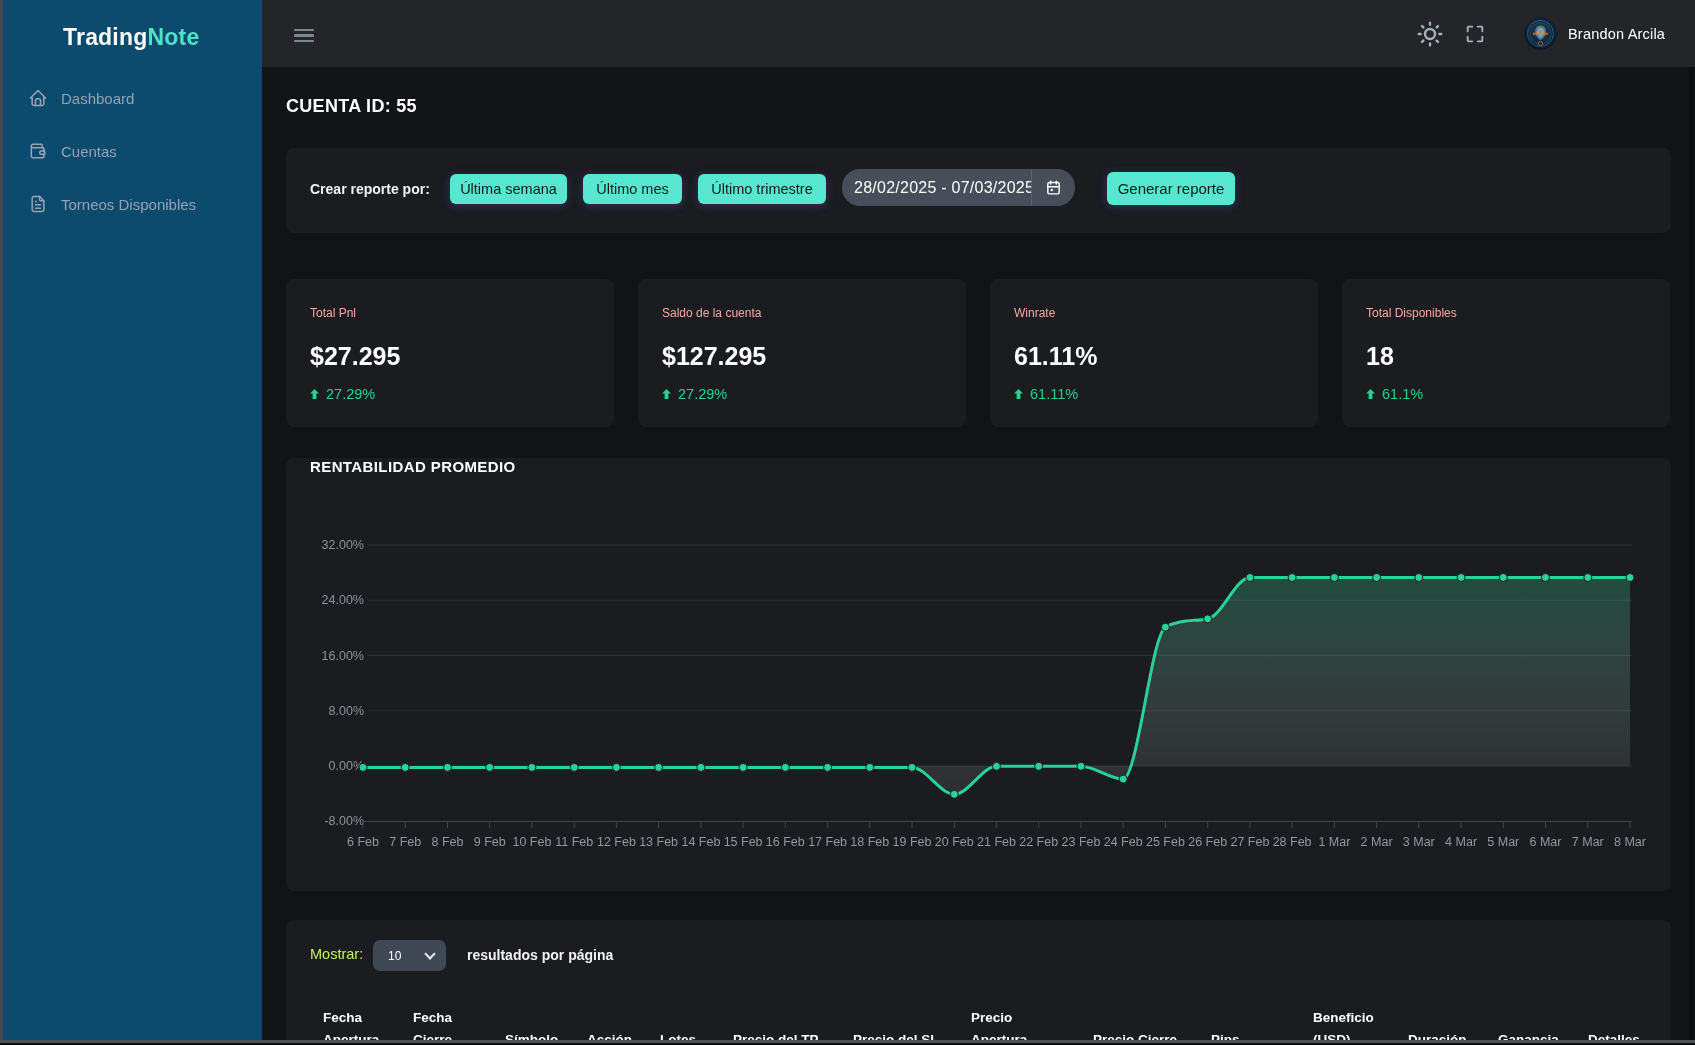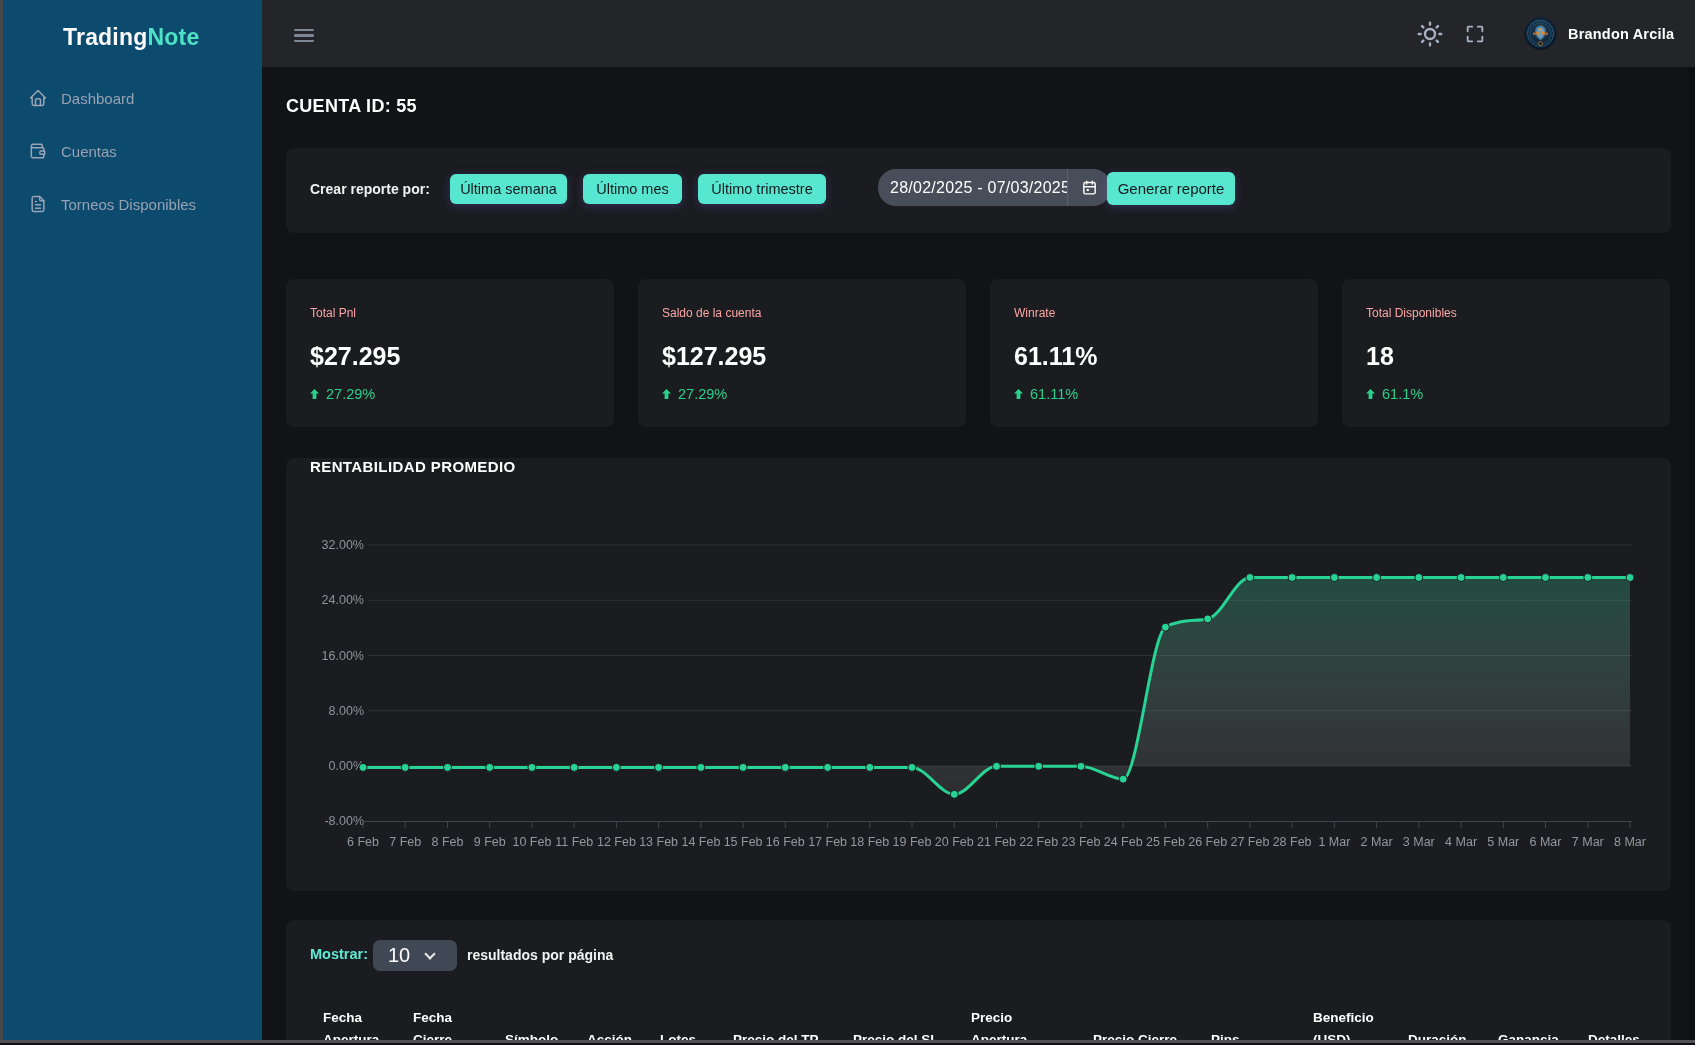--- a/index.html
+++ b/index.html
@@ -7,46 +7,46 @@
   .topbar { position:absolute; left:0; top:0; width:1695px; height:67px; background:#242529; }
   .sidebar { position:absolute; left:0; top:0; width:262px; height:1045px; background:#0c4a6e; border-left:3px solid #46474d; }
   .logo { position:absolute; left:60px; top:24px; font-size:23px; font-weight:bold; color:#fafafa; letter-spacing:0.2px; }
   .logo .teal { color:#4fe3c6; }
   .menu-item { position:absolute; left:25px; color:#98a2b3; font-size:15px; display:flex; align-items:center; gap:13px; }
   .menu-item svg { width:20px; height:20px; stroke:#9aa4b5; }
   .hamburger { position:absolute; left:294px; top:29px; width:20px; }
   .hamburger div { height:2.4px; background:#7d8694; margin-bottom:2.9px; border-radius:1px; }
   .top-icons { position:absolute; top:0; height:67px; display:flex; align-items:center; }
   .avatar { width:33px; height:33px; border-radius:50%; overflow:hidden; }
-  .username { color:#fff; font-size:14.5px; font-weight:bold; margin-left:11px; letter-spacing:0.2px; }
+  .username { color:#fff; font-size:14.5px; font-weight:normal; margin-left:11px; letter-spacing:0.2px; }
 
   .main { position:absolute; left:262px; top:67px; width:1433px; height:978px; background:#121316; }
   .h1 { position:absolute; left:24px; top:29px; color:#fff; font-size:18px; font-weight:bold; letter-spacing:0.3px; }
   .card { position:absolute; background:#1b1c20; border-radius:8px; }
 
   .report-card { left:24px; top:81px; width:1385px; height:85px; }
   .report-label { position:absolute; left:24px; top:33px; color:#f2f2f2; font-size:14px; font-weight:bold; }
   .tbtn { position:absolute; background:#57e7d0; color:#17181c; border-radius:6px; font-size:14.5px; display:flex; align-items:center; justify-content:center; box-shadow:0 2px 10px rgba(120,110,255,0.25); }
-  .date-input { position:absolute; left:592px; top:21px; width:233px; height:37px; background:#474d59; border-radius:18px; display:flex; align-items:center; color:#fff; font-size:15.5px; }
+  .date-input { position:absolute; left:556px; top:21px; width:233px; height:37px; background:#474d59; border-radius:18px; display:flex; align-items:center; color:#fff; font-size:15.5px; }
   .date-input .txt { padding-left:12px; width:189px; overflow:hidden; white-space:nowrap; font-size:16px; letter-spacing:0.25px; }
   .date-input .sep { width:1px; height:37px; background:#5a6170; }
   .date-input .cal { flex:1; display:flex; align-items:center; justify-content:center; }
 
   .stat-card { top:212px; width:328px; height:148px; }
   .stat-title { position:absolute; left:24px; top:27px; color:#fca5a5; font-size:12px; }
   .stat-value { position:absolute; left:24px; top:65px; color:#fff; font-size:25px; font-weight:bold; line-height:24px; }
   .stat-up { position:absolute; left:24px; top:107px; color:#2bd08b; font-size:14.5px; display:flex; align-items:center; gap:7px; }
   .stat-up svg { display:block; }
 
   .chart-card { left:24px; top:391px; width:1385px; height:433px; }
   .chart-title { position:absolute; left:24px; top:0; color:#fff; font-size:15px; font-weight:bold; letter-spacing:0.4px; }
 
   .table-card { left:24px; top:853px; width:1385px; height:330px; }
-  .mostrar { position:absolute; left:24px; top:26px; color:#5eead4; font-size:14.5px; font-weight:bold; }
-  .select { position:absolute; left:87px; top:20px; width:84px; height:31px; background:#414855; border-radius:7px; color:#fff; font-size:20px; display:flex; align-items:center; padding-left:15px; }
+  .mostrar { position:absolute; left:24px; top:26px; color:#bef264; font-size:14.5px; font-weight:normal; }
+  .select { position:absolute; left:87px; top:20px; width:73px; height:31px; background:#414855; border-radius:7px; color:#fff; font-size:12px; display:flex; align-items:center; padding-left:15px; }
   .select .chev { position:absolute; left:53px; top:10px; width:8px; height:8px; border-right:2px solid #e8e9ea; border-bottom:2px solid #e8e9ea; transform:rotate(45deg); }
   .rpp { position:absolute; left:181px; top:27px; color:#f2f2f2; font-size:14px; font-weight:bold; }
   .th { position:absolute; color:#fff; font-size:13.5px; font-weight:bold; line-height:22px; }
 </style>
 </head>
 <body>
 <div class="topbar"></div>
 <div class="sidebar">
   <div class="logo">Trading<span class="teal">Note</span></div>
   <div class="menu-item" style="top:88px;">

